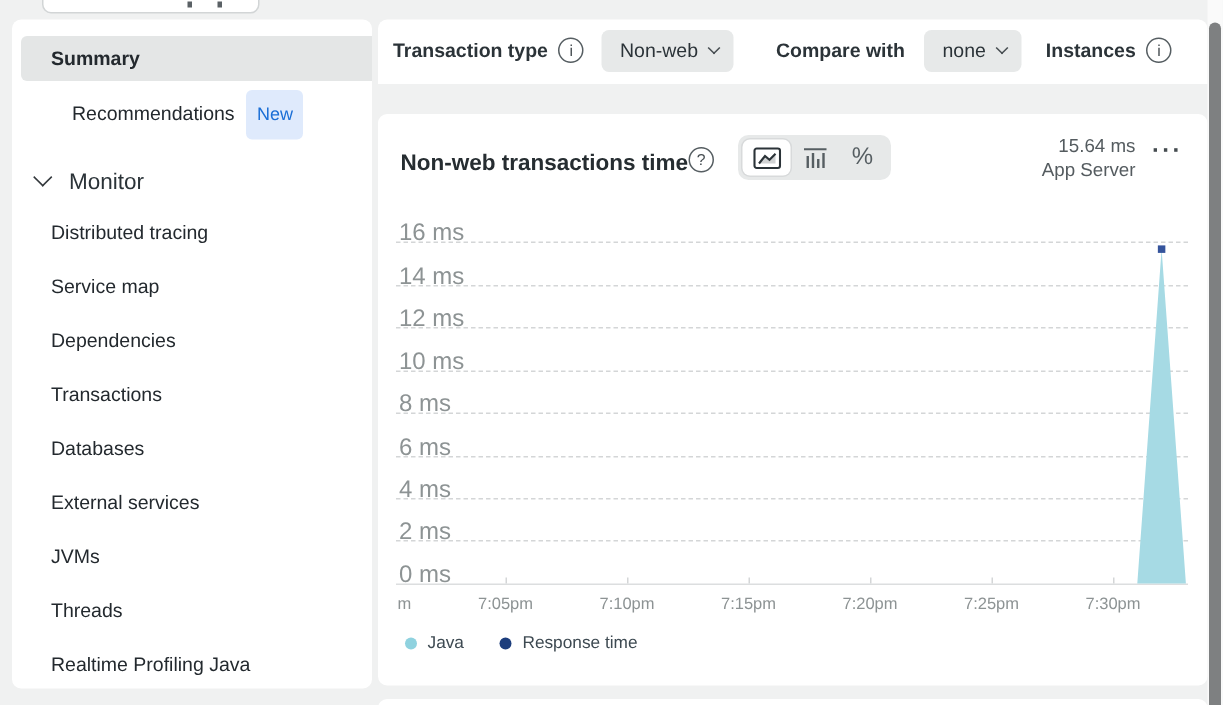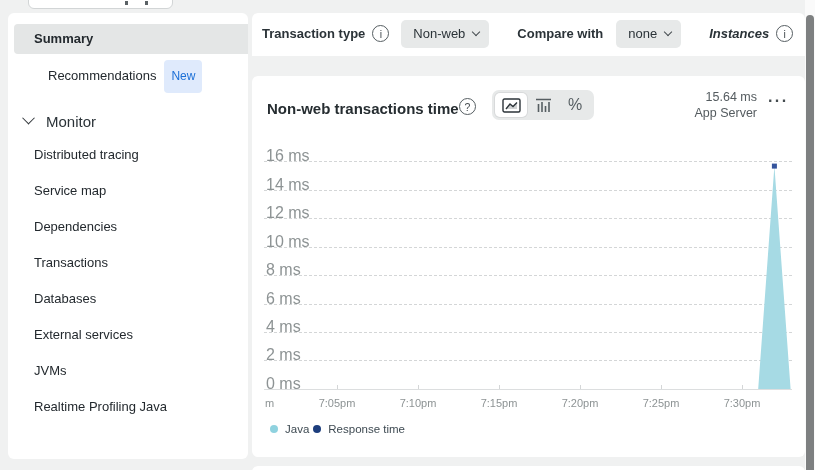--- a/index.html
+++ b/index.html
@@ -66,21 +66,21 @@
     color:#454c50; letter-spacing:1.5px; cursor:pointer; }
 
   .gridrow { position:absolute; left:0; width:553px; }
   .g-label { position:absolute; left:14px; top:-14px; font-size:16px; color:#8d9394; }
   .g-line { position:absolute; left:12px; width:528px; border-top:1px dashed #d4d6d7; }
   .g-line.solid { border-top:1px solid #dcdedf; }
   .xtick { position:absolute; width:1px; height:4px; background:#d4d6d7; top:309px; }
   .xlabel { position:absolute; top:321px; width:60px; text-align:center; font-size:11px; color:#8d9394; }
   .chart-svg { position:absolute; left:0; top:0; pointer-events:none; }
 
-  .legend { position:absolute; left:18px; top:347px; display:flex; align-items:center; gap:4px; }
+  .legend { position:absolute; left:18px; top:347px; display:flex; align-items:center; gap:24px; }
   .legend-item { display:flex; align-items:center; gap:7px; font-size:11.5px; color:#3e4a52; cursor:pointer; }
   .legend-dot { width:8px; height:8px; border-radius:50%; }
 
   
   .next-card { position:absolute; left:252px; top:466px; width:553px; height:6px;
     background:#fff; border-radius:6px 6px 0 0; }
   .vscroll-track { position:absolute; left:805px; top:0; width:10px; height:470px; background:#fafafa; }
   .vscroll-thumb { position:absolute; left:806px; top:15px; width:8px; height:455px;
     background:#7e8081; border-radius:4px 4px 0 0; cursor:pointer; }
 </style>
@@ -102,38 +102,39 @@
     <span>Monitor</span>
   </div>
   <ul class="side-list">
     <li>Distributed tracing</li>
     <li>Service map</li>
     <li>Dependencies</li>
     <li>Transactions</li>
     <li>Databases</li>
     <li>External services</li>
     <li>JVMs</li>
+    <li>Threads</li>
     <li>Realtime Profiling Java</li>
   </ul>
 </nav>
 
 <div class="topbar">
   <div class="controls">
     <span class="ctl-label">Transaction type</span>
     <span class="info-icon">i</span>
     <span class="pill" style="margin-left:12px;">
       <span>Non-web</span>
       <span class="chev-sm"></span>
     </span>
     <span class="ctl-label" style="margin-left:28px;">Compare with</span>
     <span class="pill" style="margin-left:13px;">
       <span>none</span>
       <span class="chev-sm"></span>
     </span>
-    <span class="ctl-label" style="margin-left:28px;font-style:italic;">Instances</span>
+    <span class="ctl-label" style="margin-left:16px;">Instances</span>
     <span class="info-icon">i</span>
 
   </div>
   <div class="hscroll-track"></div>
   <div class="hscroll-thumb"></div>
 </div>
 
 <section class="chart-card">
   <h2 class="chart-title">Non-web transactions time</h2>
   <span class="help-icon">?</span>

